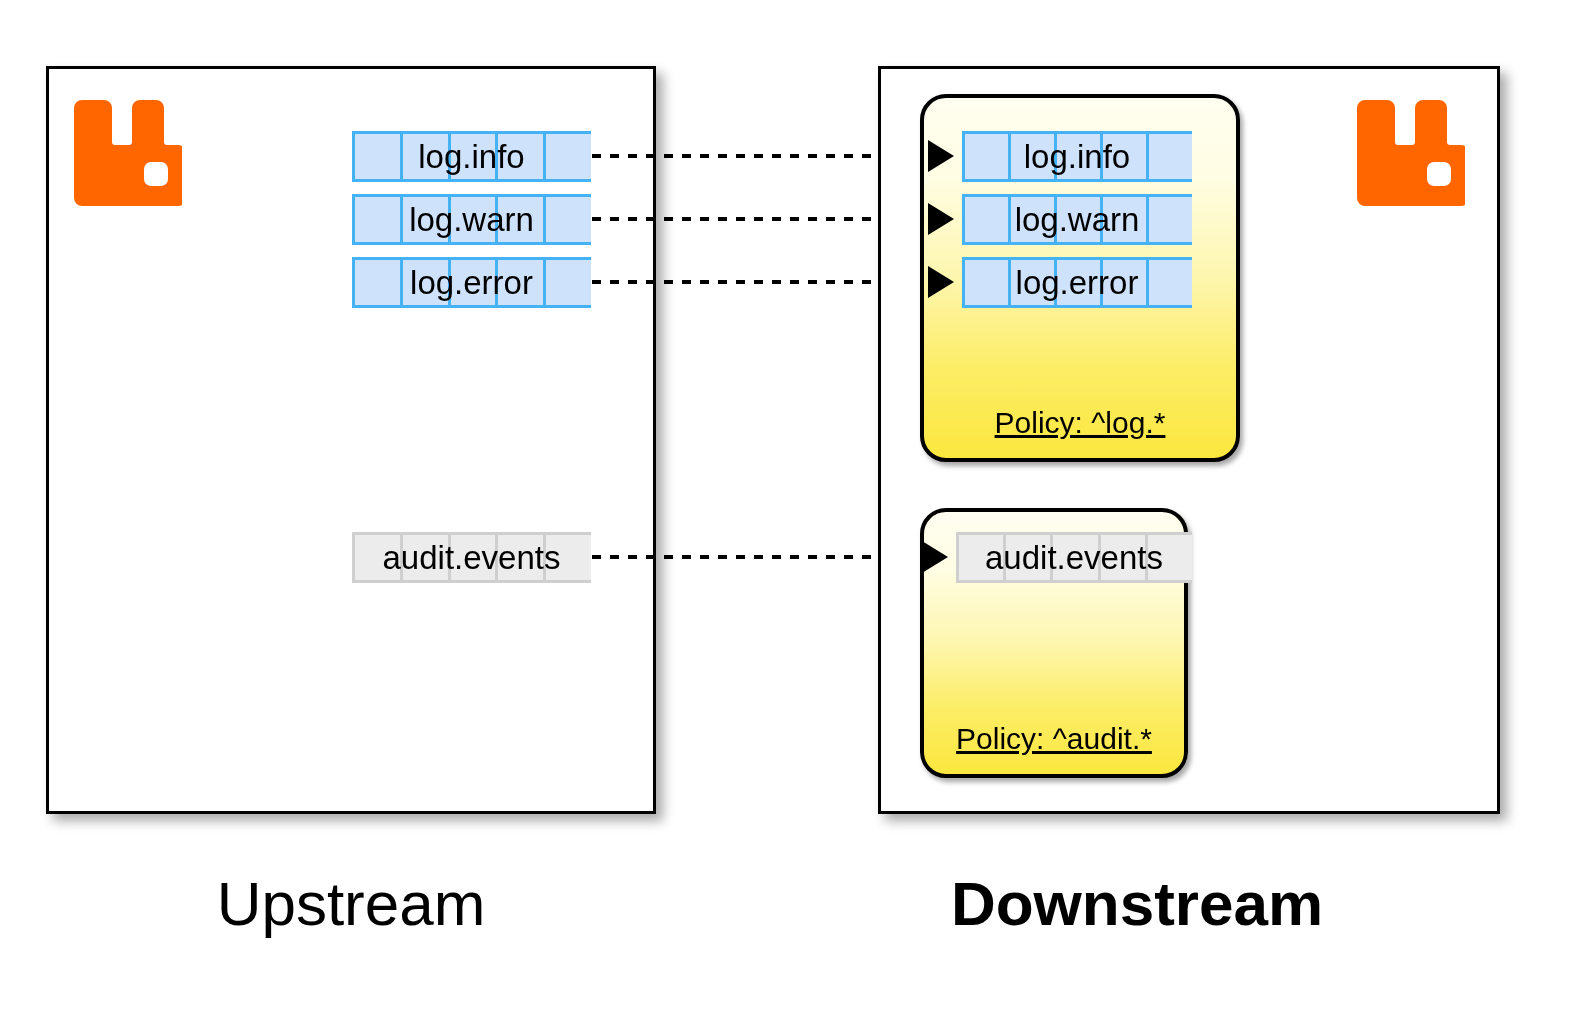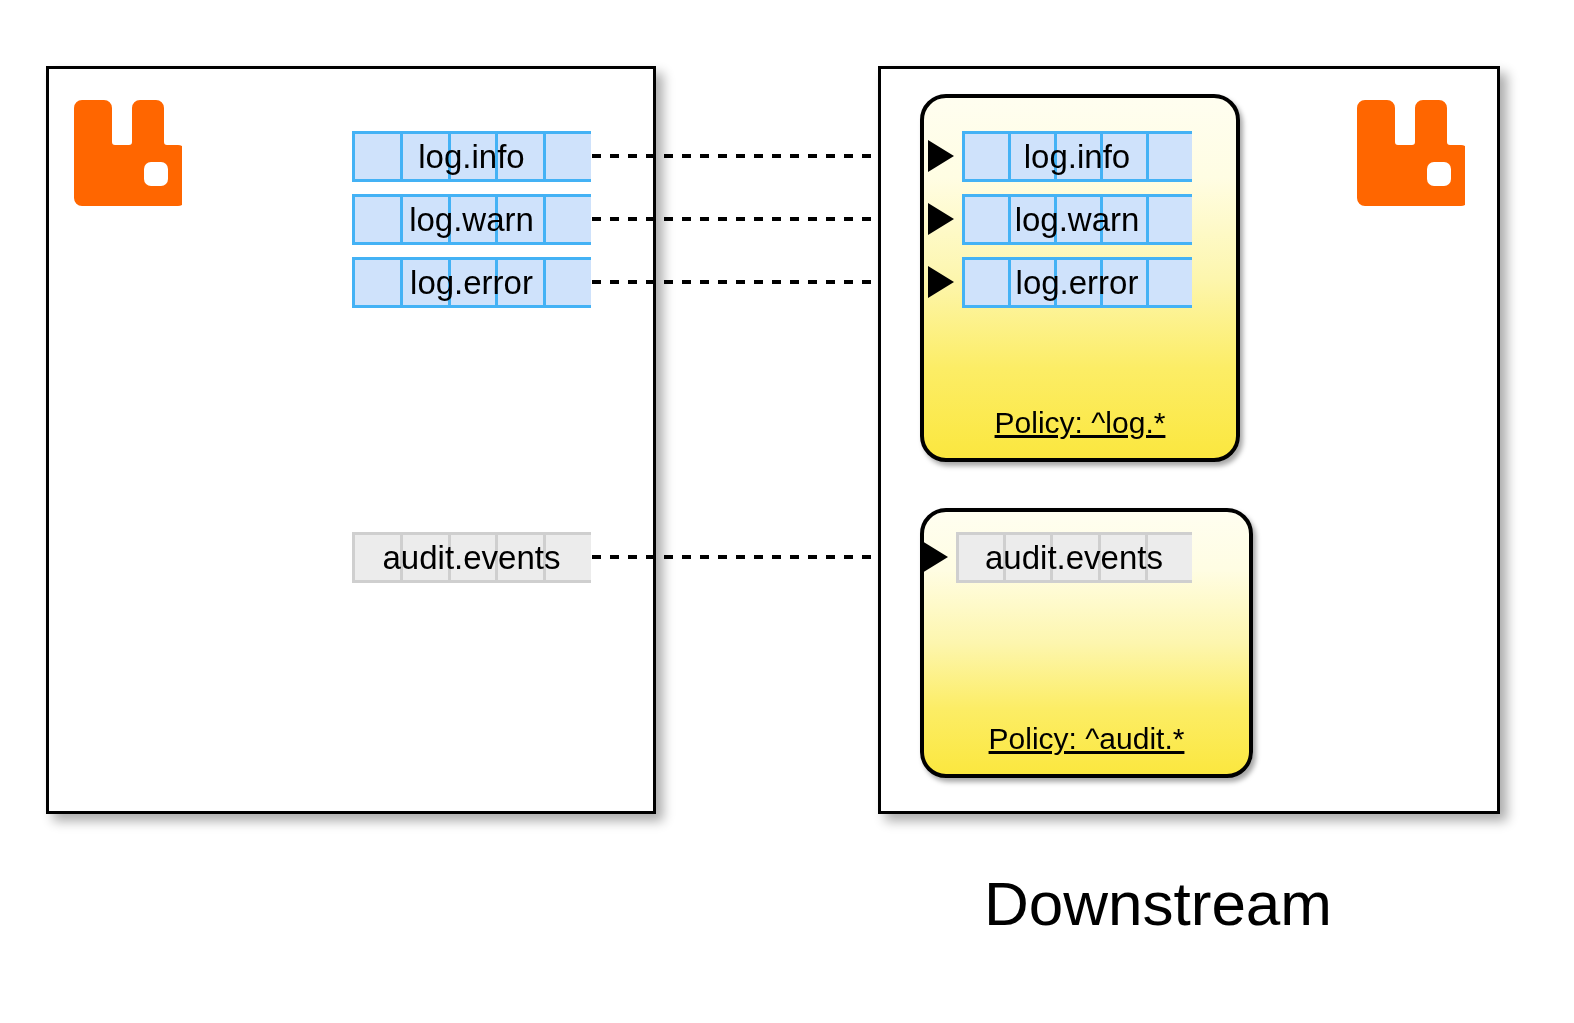--- a/index.html
+++ b/index.html
@@ -101,21 +101,21 @@
     border-radius: 26px;
     background: linear-gradient(to bottom,
         #fffef0 0%,
         #fffde3 22%,
         #fdf6ae 50%,
         #fced66 75%,
         #fbe73f 100%);
     box-shadow: 3px 4px 5px rgba(0,0,0,0.35);
   }
   #policy-panel-log   { left: 920px; top: 94px;  width: 320px; height: 368px; }
-  #policy-panel-audit { left: 920px; top: 508px; width: 333px; height: 270px; }
+  #policy-panel-audit { left: 920px; top: 508px; width: 268px; height: 270px; }
 
   .policy-text {
     position: absolute;
     left: 0; right: 0;
     text-align: center;
     font-size: 30px;
     color: #000000;
     white-space: nowrap;
     text-decoration: underline;
   }
@@ -150,21 +150,21 @@
 
   
   .caption {
     position: absolute;
     font-size: 62px;
     color: #000000;
     text-align: center;
     white-space: nowrap;
   }
   #caption-upstream   { left: 46px;  top: 868px; width: 610px; }
-  #caption-downstream { left: 847px; top: 868px; width: 622px; }
+  #caption-downstream { left: 826px; top: 868px; width: 622px; font-weight: bold; }
 </style>
 </head>
 <body>
 
 <div id="stage">
 
   <div class="broker" id="broker-upstream"></div>
 
   <div class="rmq-logo" id="logo-upstream">
     <svg viewBox="0 0 108 110" xmlns="http://www.w3.org/2000/svg" aria-hidden="true">
@@ -265,15 +265,16 @@
 
   <div class="queue grey" id="q-dn-audit">
     <div class="cell"></div>
     <div class="cell"></div>
     <div class="cell"></div>
     <div class="cell"></div>
     <div class="cell"></div>
     <div class="label">audit.events</div>
   </div>
 
+  <div class="caption" id="caption-upstream">Upstream</div>
   <div class="caption" id="caption-downstream">Downstream</div>
 
 </div>
 
 </body></html>

